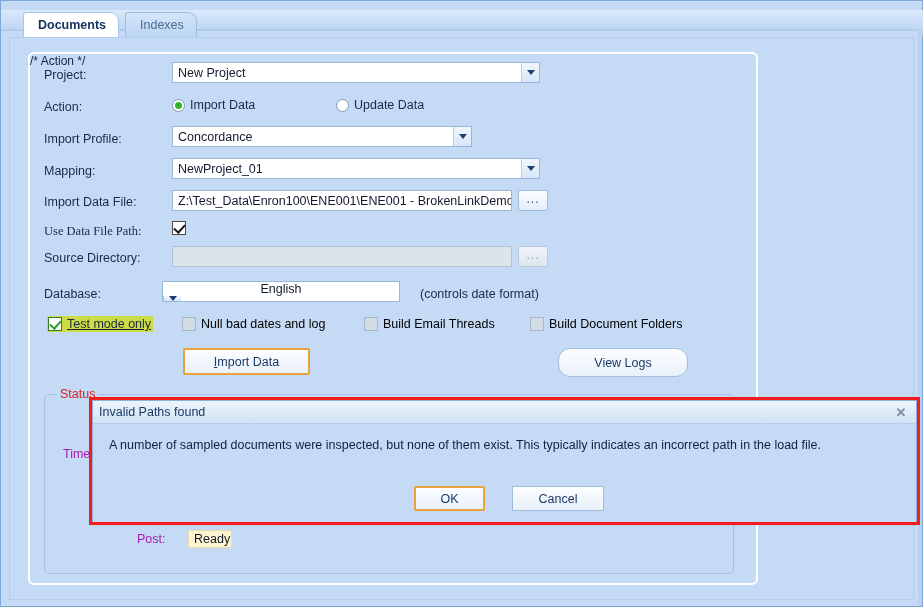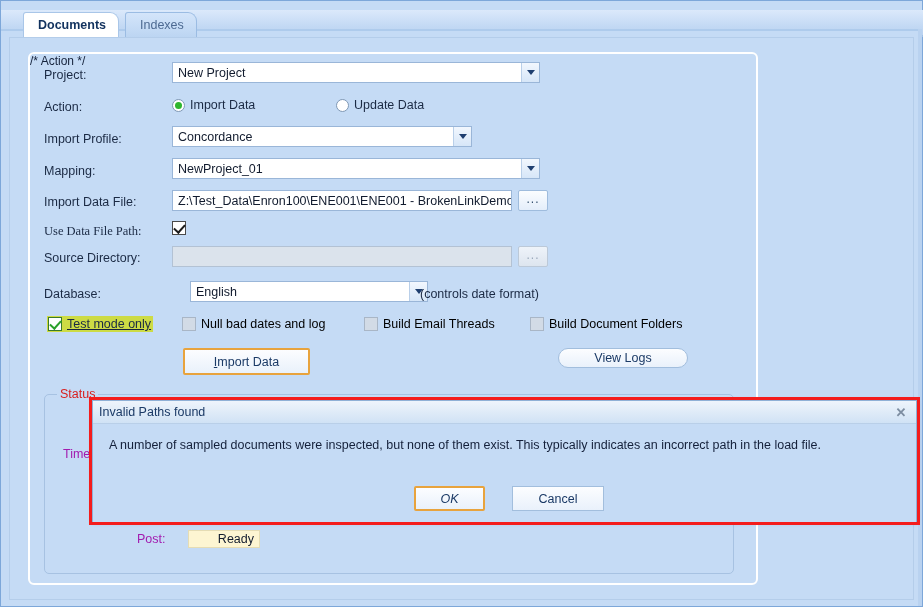--- a/index.html
+++ b/index.html
@@ -292,21 +292,21 @@
     color: #14203a;
   }
   .dlg-btn {
     position: absolute; top: 62px;
     height: 25px;
     background: linear-gradient(to bottom,#fcfdff,#e9f1fb);
     border: 1px solid #a2bedd;
     display: flex; align-items: center; justify-content: center;
     font-size: 12.5px; color: #1b3a66;
   }
-  .dlg-btn.ok { left: 321px; width: 71px; border: 2px solid #e8a33d; border-radius: 2px; font-style: italic; }
+  .dlg-btn.ok { left: 321px; width: 71px; border: 2px solid #e8a33d; border-radius: 2px; }
   .dlg-btn.cancel { left: 419px; width: 92px; }
 
   .scroll-right {
     position: absolute; right: 0; top: 28px;
     width: 4px; height: 577px;
     background: #b9d2f0;
   }
 </style>
 </head>
 <body>
@@ -382,21 +382,21 @@
 
         
         <div class="lbl" style="left:14px; top:197px;">Source Directory:</div>
         <div class="txt disabled" style="left:142px; top:192px; width:340px; height:21px;">
           <span></span>
         </div>
         <div class="browse disabled" style="left:488px; top:192px; width:30px; height:21px;">...</div>
 
         
         <div class="lbl" style="left:14px; top:233px;">Database:</div>
-        <div class="combo" style="left:160px; top:227px; width:238px; height:21px;">
+        <div class="combo" style="left:132px; top:227px; width:238px; height:21px;flex-direction:column;">
           <div class="val">English</div>
           <div class="arrow">
               <i></i>
             </div>
         </div>
         <div class="hint" style="left:390px; top:233px;">(controls date format)</div>
 
         
         <div class="cbrow hl" style="left:17px; top:262px;text-decoration:underline;">
           <span class="cbox green checked"></span>
@@ -412,21 +412,21 @@
         </div>
         <div class="cbrow dim" style="left:500px; top:263px;">
           <span class="cbox disabled"></span>
           <span>Build Document Folders</span>
         </div>
 
         
         <div class="btn focus" style="left:153px; top:294px; width:127px; height:27px;">
           <span><u>I</u><span>mport Data</span></span>
         </div>
-        <div class="btn" style="left:528px; top:294px; width:130px; height:20px;border-radius:12px;">
+        <div class="btn" style="left:528px; top:294px; width:130px; height:29px;border-radius:12px;">
           <span>View Logs</span>
         </div>
 
         
         <div class="groupbox" style="top:340px;">
           <div class="group-legend">Status</div>
 
           <div class="statlbl" style="left:18px; top:52px;">Time</div>
           <div class="statlbl" style="left:88px; top:80px;">I</div>
 
@@ -436,21 +436,21 @@
           <div class="statlbl" style="left:207px; top:110px;">Truncated:</div>
           <div class="statval" style="left:303px; top:108px; width:28px;">0</div>
 
           <div class="statlbl" style="left:372px; top:110px;">Merged:</div>
           <div class="statval" style="left:440px; top:108px; width:28px;">0</div>
 
           <div class="statlbl" style="left:514px; top:110px;">Database Dupes:</div>
           <div class="statval" style="left:655px; top:108px; width:28px;">0</div>
 
           <div class="statlbl" style="left:92px; top:137px;">Post:</div>
-          <div class="statval" style="left:143px; top:135px; width:72px;text-align:right;">Ready</div>
+          <div class="statval" style="left:143px; top:135px; width:44px;">Ready</div>
         </div>
 
       </div>
     </div>
   </div>
 
   <div class="scroll-right"></div>
 
   <div class="dialog">
     <div class="dlg-title">

